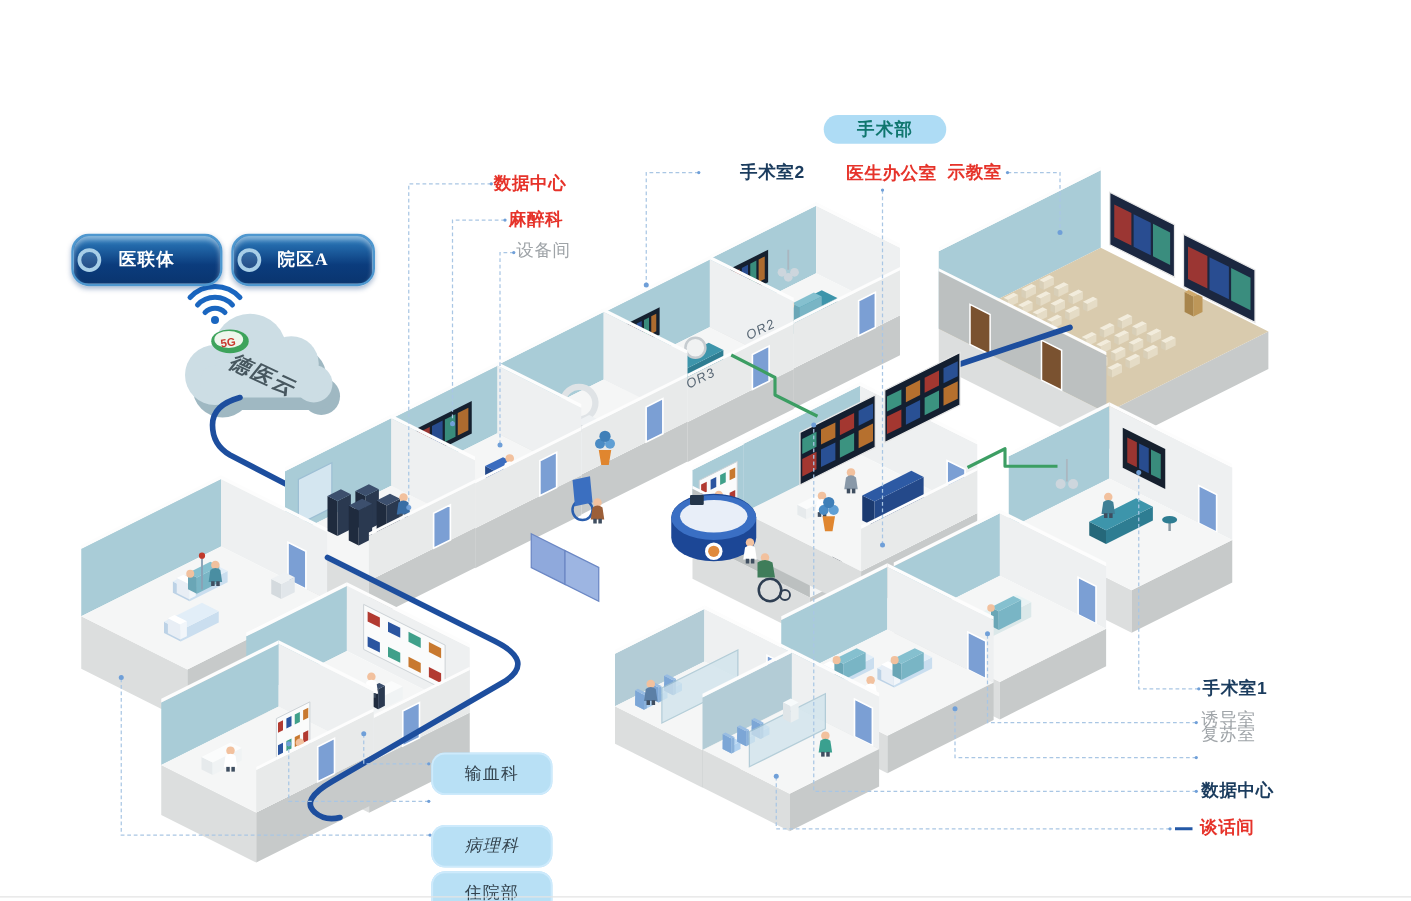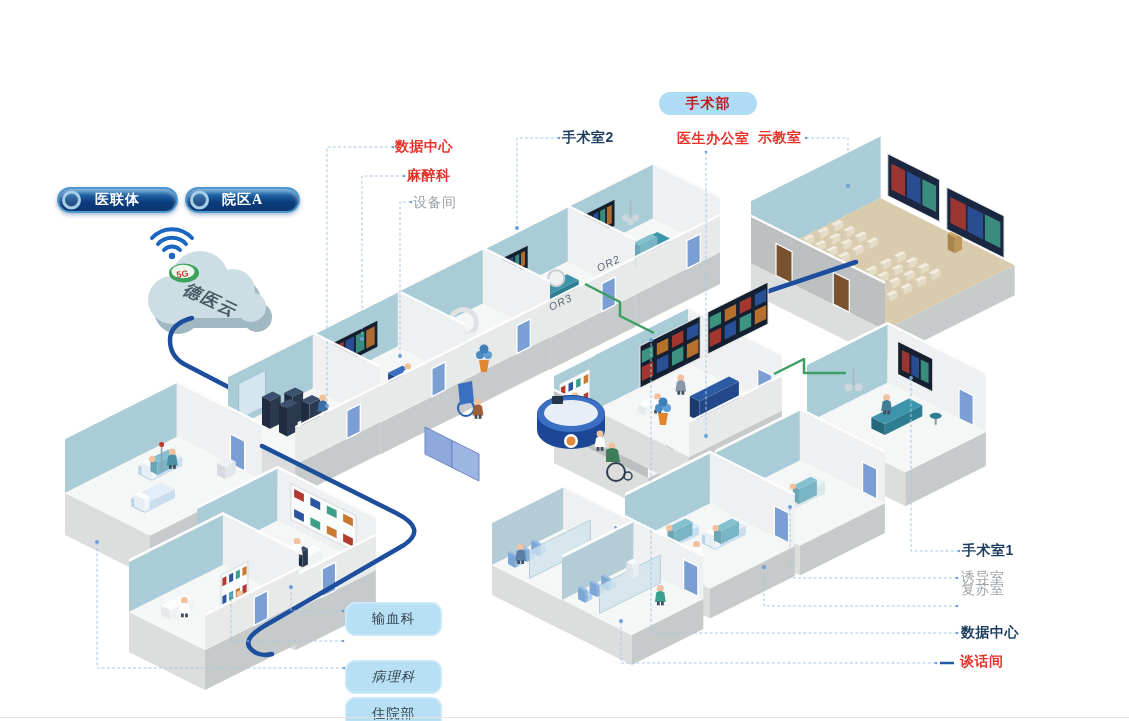--- a/index.html
+++ b/index.html
@@ -2,30 +2,30 @@
 <html style="--label-red: #e6332a; --label-navy: #1b3c5e; --label-gray: #9fa4a8; --pill-light-bg: #b8e0f5; --dept-pill-bg: #aedcf5; --pill-dark-bg: #0b3c7d; --backbone-blue: #1d4e9e; --link-green: #3c9e63; --leader-blue: #a9c6e4; --wall-teal: #a9ccd7; --floor-tan: #d9cbae; --cloud-body: #ccdde4; --wifi-blue: #1a66c0; --badge-green: #3da35b;"><head>
 <meta charset="utf-8">
 <style>
   html,body{margin:0;padding:0;background:#fff;}
   .stage{position:relative;width:1129px;height:721px;background:#ffffff;overflow:hidden;
          font-family:"Liberation Sans","DejaVu Sans",sans-serif;}
   .stage svg{position:absolute;inset:0;}
   .lbl{position:absolute;font-size:14px;font-weight:bold;letter-spacing:.5px;white-space:nowrap;line-height:16px;}
   .lbl.red{color:var(--label-red,#e6332a);}
   .lbl.navy{color:var(--label-navy,#1b3c5e);}
-  .lbl.gray{color:var(--label-gray,#9fa4a8);font-weight:normal;}
-  .pill-dark{position:absolute;height:26px;border-radius:14px;display:flex;align-items:center;justify-content:center;
+  .lbl.gray{color:var(--label-gray,#9fa4a8);font-weight:normal;font-family:Liberation Serif, serif;}
+  .pill-dark{position:absolute;height:42px;border-radius:14px;display:flex;align-items:center;justify-content:center;
     color:#fff;font-size:14px;font-weight:bold;letter-spacing:1px;
     background:linear-gradient(180deg,#2e7fc0 0%,#0b3c7d 60%,#0a356f 100%);
     border:2px solid #4e97cf;box-sizing:border-box;
     box-shadow:0 2px 4px rgba(13,60,125,.35), inset 0 3px 4px rgba(255,255,255,.45);}
   .pill-dark::before{content:'';position:absolute;left:3px;top:50%;transform:translateY(-50%);
     width:13px;height:13px;border:3px solid #a8cfe8;border-radius:50%;background:rgba(255,255,255,.12);}
   .pill-dept{position:absolute;height:23px;border-radius:12px;display:flex;align-items:center;justify-content:center;
-    background:var(--dept-pill-bg,#aedcf5);color:#b91c1c;font-size:14px;font-weight:bold;letter-spacing:1px;}
+    background:var(--dept-pill-bg,#aedcf5);color:#0f766e;font-size:14px;font-weight:bold;letter-spacing:1px;}
   .pill-light{position:absolute;height:34px;border-radius:11px;display:flex;align-items:center;justify-content:center;
     background:var(--pill-light-bg,#b8e0f5);color:#33424d;font-size:13.5px;letter-spacing:1px;
     box-shadow:inset 0 0 0 1.5px #cdeafc;}
   .bottom-rule{position:absolute;left:0;right:0;bottom:3px;height:1px;background:#e4e4e4;}
 </style>
 </head>
 <body>
 
 <div class="stage">
   <svg viewBox="0 0 1129 721" width="1129" height="721">
@@ -793,21 +793,21 @@
   <div class="pill-dark" style="left:185px;top:187px;width:115px;font-family:Liberation Serif, serif;">院区A</div>
 
   <div class="pill-dept" style="left:659px;top:92px;width:98px;">手术部</div>
   <div class="pill-light" style="left:345px;top:602px;width:97px;">输血科</div>
   <div class="pill-light" style="left:345px;top:660px;width:97px;font-style:italic;">病理科</div>
   <div class="pill-light" style="left:345px;top:659px;width:97px;margin-top:38px;">住院部</div>
 
   <div class="lbl red" style="left:395px;top:138px">数据中心</div>
   <div class="lbl red" style="left:407px;top:167px">麻醉科</div>
   <div class="lbl gray" style="left:413px;top:194px">设备间</div>
-  <div class="lbl navy" style="left:562px;top:129px">手术室2</div>
+  <div class="lbl navy" style="left:592px;top:129px">手术室2</div>
   <div class="lbl red" style="left:677px;top:130px">医生办公室</div>
   <div class="lbl red" style="left:758px;top:129px">示教室</div>
   <div class="lbl navy" style="left:962px;top:542px">手术室1</div>
   <div class="lbl gray" style="left:961px;top:569px">诱导室</div>
   <div class="lbl gray" style="left:961px;top:581px">复苏室</div>
   <div class="lbl navy" style="left:961px;top:624px">数据中心</div>
   <div class="lbl red" style="left:960px;top:653px">谈话间</div>
 
   <div class="bottom-rule"></div>
 </div>

